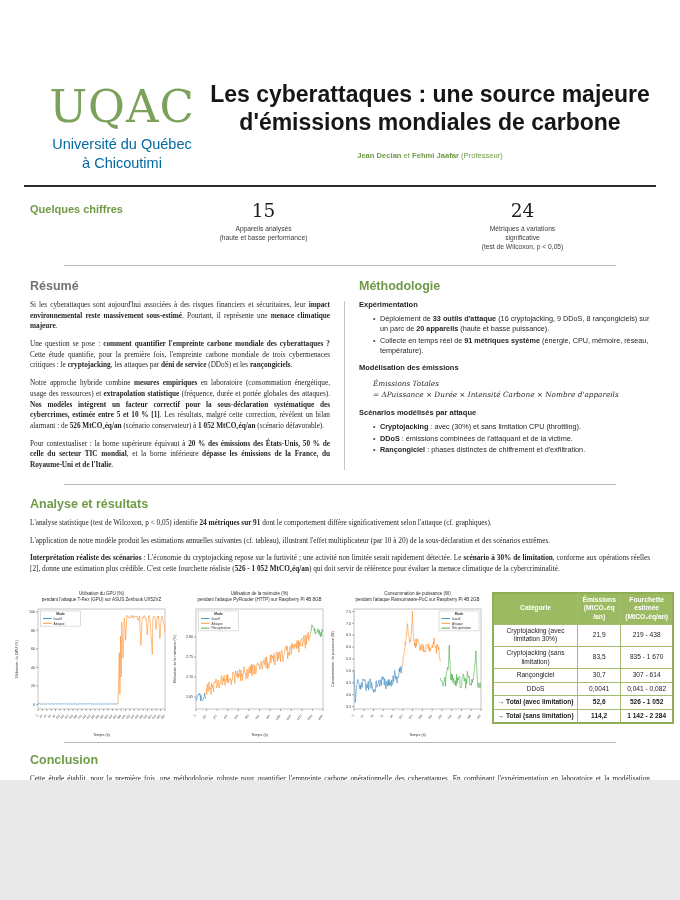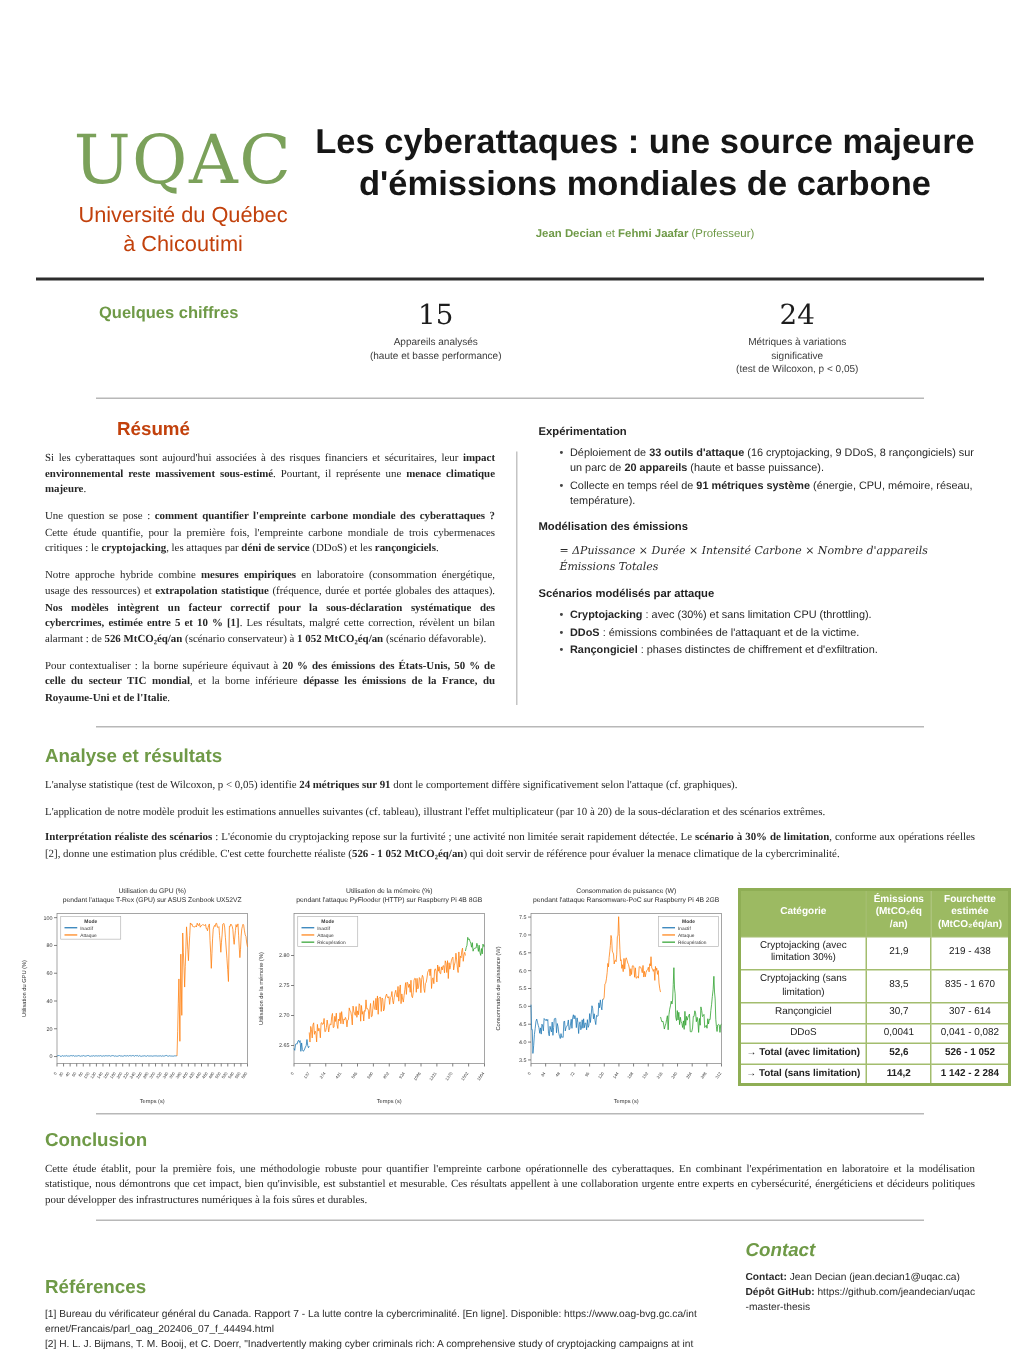--- a/index.html
+++ b/index.html
@@ -1,22 +1,22 @@
 <!DOCTYPE html>
 <html><head>
 <meta charset="utf-8">
 <style>
   html,body{margin:0;padding:0;background:#e9e9e9;}
-  .page{width:680px;height:900px;background:#ffffff;position:relative;margin:0 auto;
+  .page{width:680px;height:780px;background:#ffffff;position:relative;margin:0 auto;
         font-family:"Liberation Sans",sans-serif;color:#222;overflow:hidden;}
   
   .header{display:flex;padding:58px 28px 0 36px;}
   .logo-block{width:172px;text-align:center;padding-top:26px;}
   .logo-acronym{font-family:"DejaVu Serif",serif;font-size:45px;line-height:1;letter-spacing:1px;}
-  .logo-sub{font-size:14.5px;color:#c2410c;line-height:1.3;margin-top:6px;}
+  .logo-sub{font-size:14.5px;color:#0369a1;line-height:1.3;margin-top:6px;}
   .title-block{flex:1;text-align:center;padding-top:22px;}
   .poster-title{font-size:23px;font-weight:bold;color:#161616;line-height:1.22;}
   .authors{margin-top:15px;font-size:7.6px;}
   hr{border:none;margin:0;}
   .hr-main{border-top:2px solid #2c2c2c;margin:12px 24px 0;}
   .hr-thin{border-top:1px solid #b8b8b8;margin:0 64px;}
   
   .stats{display:flex;padding:13px 28px 14px 30px;}
   .stats-label{width:104px;font-size:11px;font-weight:bold;padding-top:3px;}
   .stat{flex:1;text-align:center;padding:0 2px;}
@@ -74,21 +74,21 @@
         <div>Les cyberattaques : une source majeure</div>
         <div>d'émissions mondiales de carbone</div>
       </div>
       <div class="authors accent" style="color: rgb(111, 154, 71);"><b>Jean Decian</b> et <b>Fehmi Jaafar</b> (Professeur)</div>
     </div>
   </div>
 
   <hr class="hr-main">
 
   <div class="stats">
-    <div class="stats-label accent" style="color: rgb(111, 154, 71); margin-left: 36px;">Quelques chiffres</div>
+    <div class="stats-label accent" style="color: rgb(111, 154, 71);">Quelques chiffres</div>
     <div style="display:flex;flex:1;">
 
 
 
         <div class="stat">
           <div class="stat-value">15</div>
           <div class="stat-caption" style="white-space: pre-line;">Appareils analysés
 (haute et basse performance)</div>
         </div>
 
@@ -99,41 +99,42 @@
 significative
 (test de Wilcoxon, p &lt; 0,05)</div>
         </div>
       </div>
   </div>
 
   <hr class="hr-thin">
 
   <div class="twocol">
     <div class="col-left">
-      <h2 class="section-h accent" style="color: #c2410c; margin-left: 48px;">Résumé</h2>
+      <h2 class="section-h accent" style="color: #737373;">Résumé</h2>
       <div>
 
       <p class="body-p">Si les cyberattaques sont aujourd'hui associées à des risques financiers et sécuritaires, leur <b>impact environnemental reste massivement sous-estimé</b>. Pourtant, il représente une <b>menace climatique majeure</b>.</p>
           <p class="body-p">Une question se pose : <b>comment quantifier l'empreinte carbone mondiale des cyberattaques ?</b> Cette étude quantifie, pour la première fois, l'empreinte carbone mondiale de trois cybermenaces critiques : le <b>cryptojacking</b>, les attaques par <b>déni de service</b> (DDoS) et les <b>rançongiciels</b>.</p>
           <p class="body-p">Notre approche hybride combine <b>mesures empiriques</b> en laboratoire (consommation énergétique, usage des ressources) et <b>extrapolation statistique</b> (fréquence, durée et portée globales des attaques). <b>Nos modèles intègrent un facteur correctif pour la sous-déclaration systématique des cybercrimes, estimée entre 5 et 10 % [1]</b>. Les résultats, malgré cette correction, révèlent un bilan alarmant : de <b>526 MtCO₂éq/an</b> (scénario conservateur) à <b>1 052 MtCO₂éq/an</b> (scénario défavorable).</p>
           <p class="body-p">Pour contextualiser : la borne supérieure équivaut à <b>20 % des émissions des États-Unis, 50 % de celle du secteur TIC mondial</b>, et la borne inférieure <b>dépasse les émissions de la France, du Royaume-Uni et de l'Italie</b>.</p>
         </div>
     </div>
     <div class="v-divider"></div>
     <div class="col-right">
+      <h2 class="section-h accent" style="color: rgb(111, 154, 71);">Méthodologie</h2>
       <div class="sub-h">Expérimentation</div>
       <ul class="bullets">
 
       <li>Déploiement de <b>33 outils d'attaque</b> (16 cryptojacking, 9 DDoS, 8 rançongiciels) sur un parc de <b>20 appareils</b> (haute et basse puissance).</li>
           <li>Collecte en temps réel de <b>91 métriques système</b> (énergie, CPU, mémoire, réseau, température).</li>
         </ul>
       <div class="sub-h">Modélisation des émissions</div>
       <div class="formula">
+        <div>Émissions Totales</div>
         <div>=  ΔPuissance × Durée × Intensité Carbone × Nombre d'appareils</div>
-        <div>Émissions Totales</div>
       </div>
       <div class="sub-h">Scénarios modélisés par attaque</div>
       <ul class="bullets">
 
       <li><b>Cryptojacking</b> : avec (30%) et sans limitation CPU (throttling).</li>
           <li><b>DDoS</b> : émissions combinées de l'attaquant et de la victime.</li>
           <li><b>Rançongiciel</b> : phases distinctes de chiffrement et d'exfiltration.</li>
         </ul>
     </div>
   </div>

